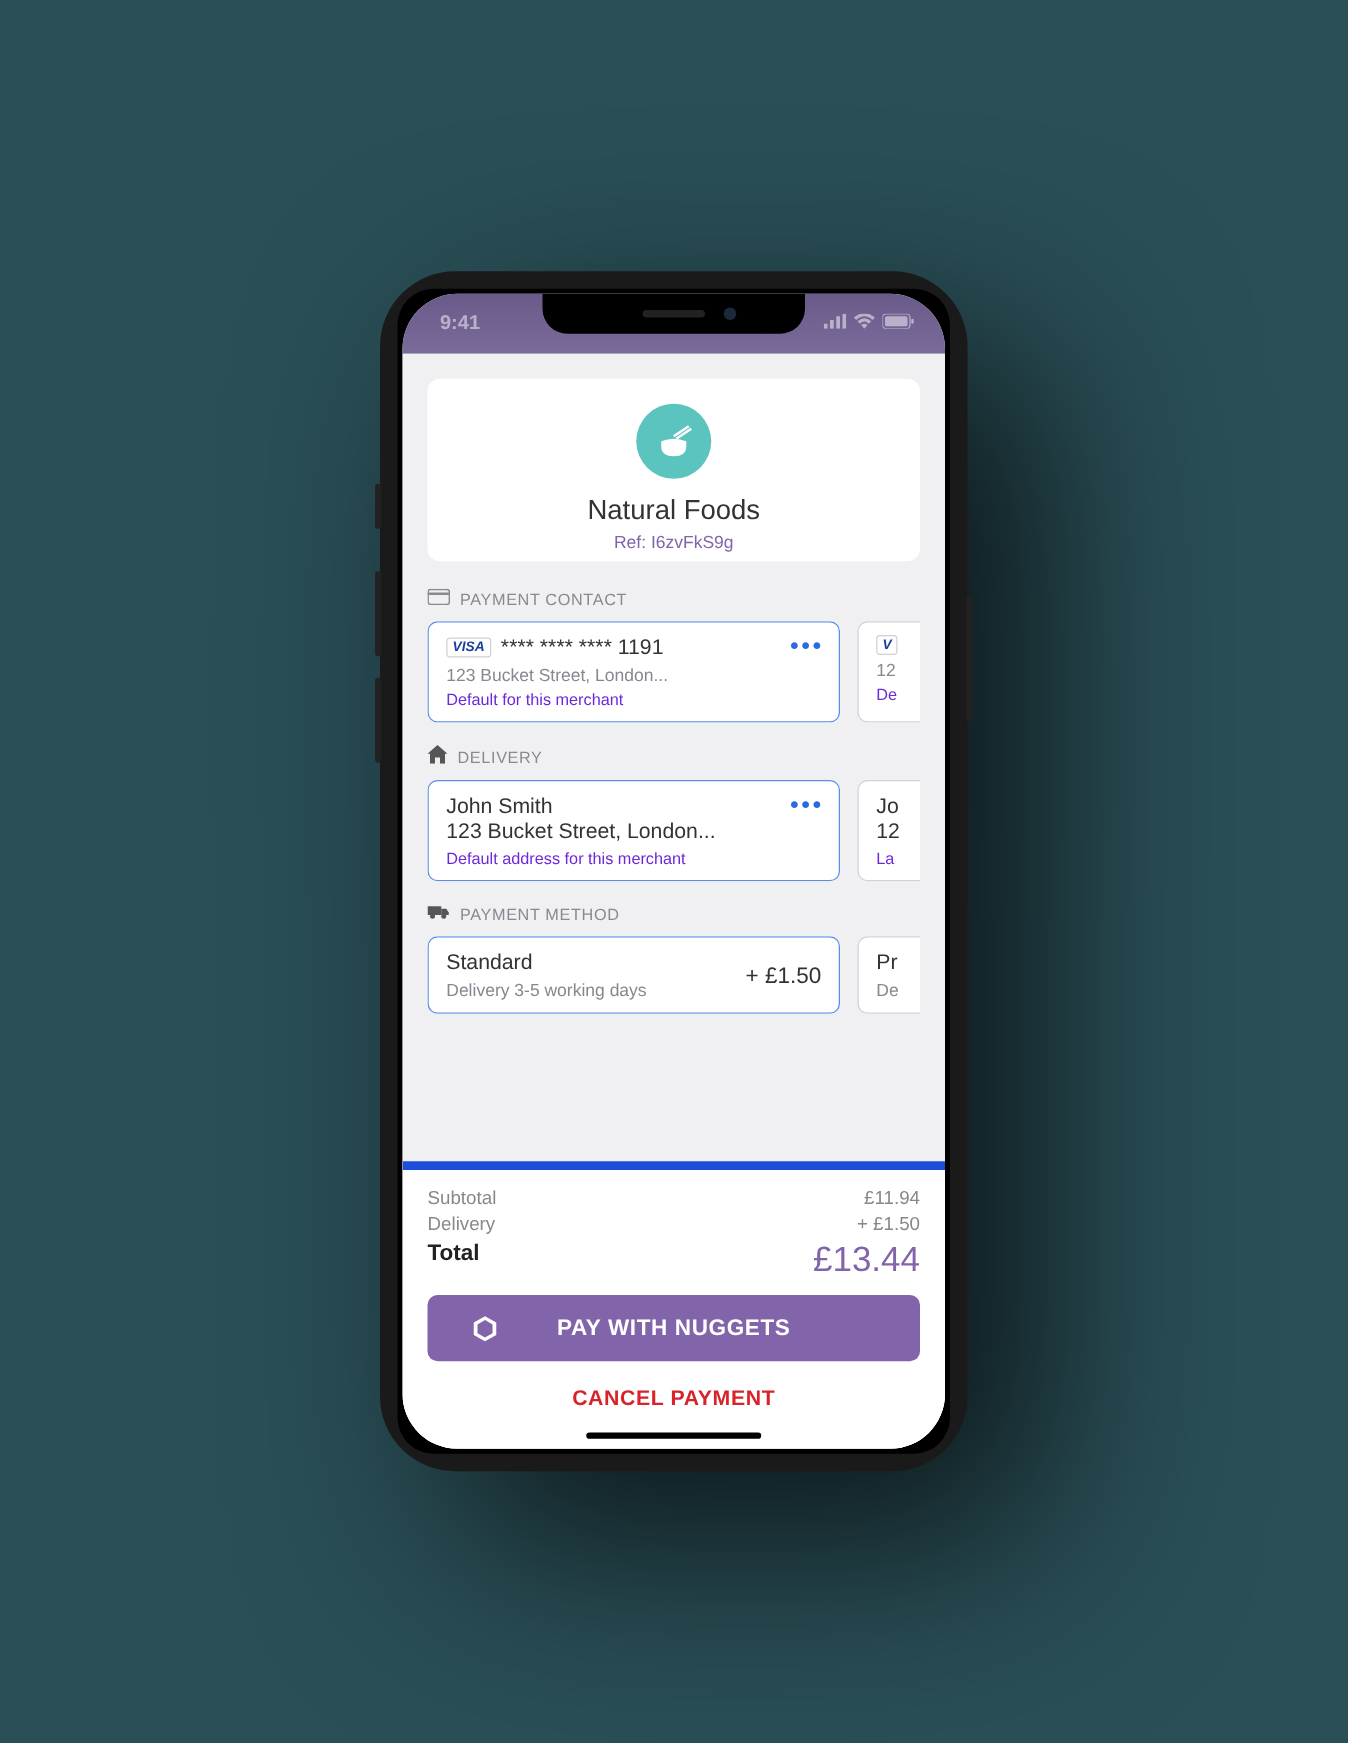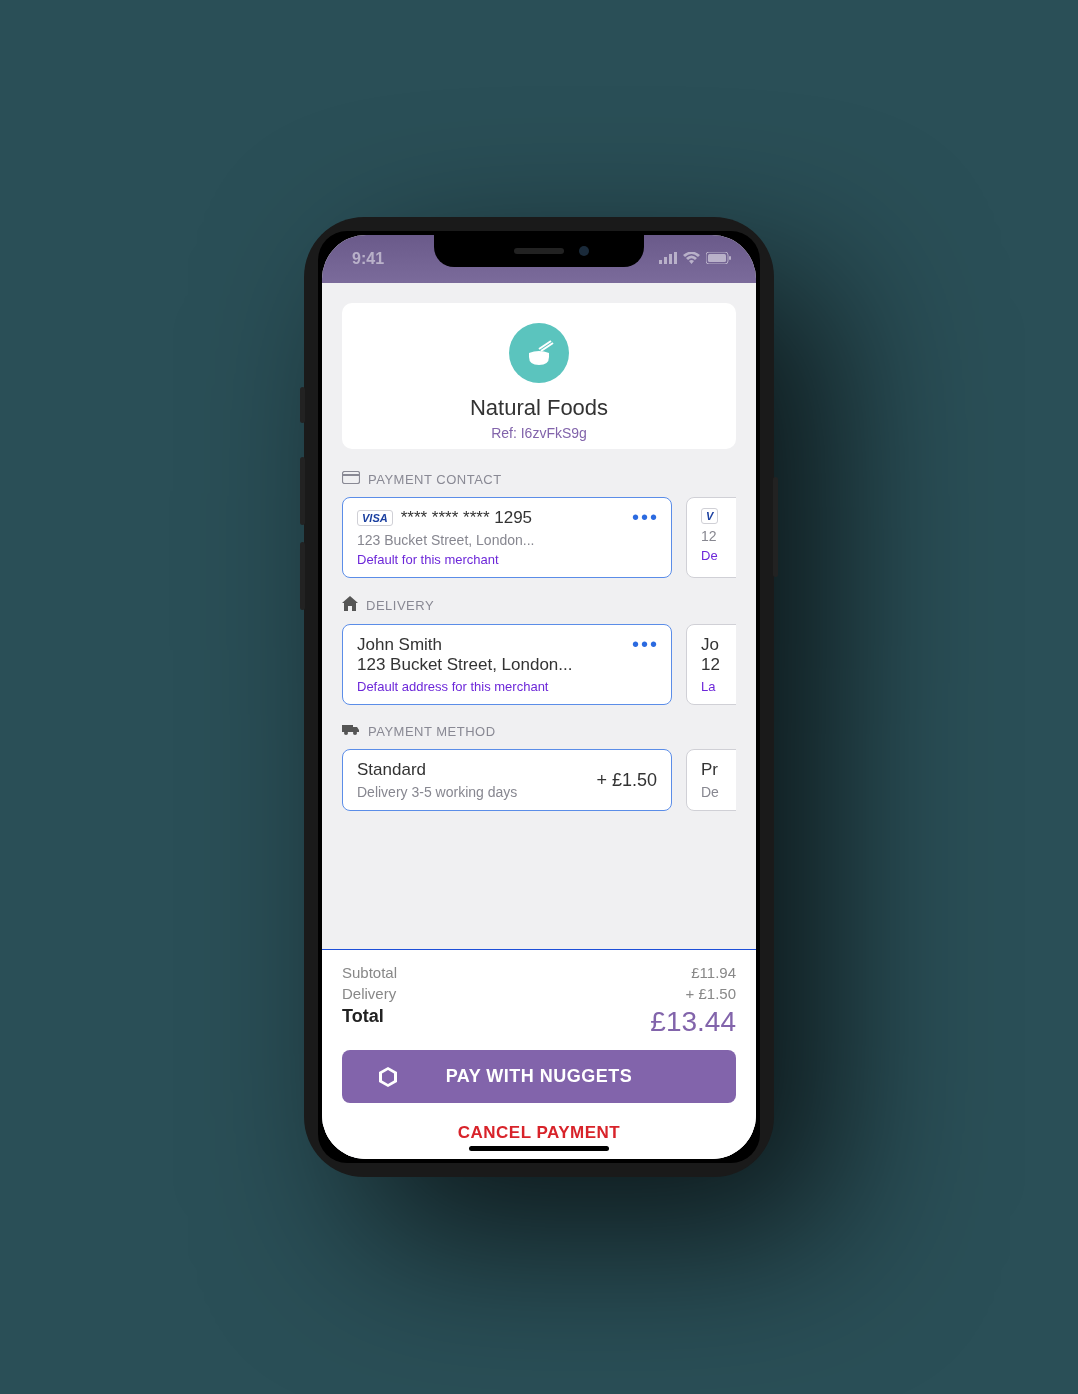--- a/index.html
+++ b/index.html
@@ -152,22 +152,22 @@
     border: 1px solid #d0d0d6; border-radius: 3px; padding: 1px 4px;
     font-style: italic;
   }
   .card-sub { font-size: 14px; color: #878790; margin-top: 4px; }
   .card-meta { font-size: 13px; color: #6d28d9; margin-top: 4px; }
   .shipping-card { display: flex; justify-content: space-between; align-items: center; }
   .price { font-size: 18px; color: #333; font-weight: 500; }
 
   .footer {
     background: #fff;
-    padding: 14px 20px 16px 20px;
-    border-top: 1px solid #1d4ed8;
+    padding: 14px 20px 30px 20px;
+    border-top: 7px solid #1d4ed8;
   }
   .row { display: flex; justify-content: space-between; font-size: 15px; color: #888; margin-bottom: 4px; }
   .row.total { color: #222; font-weight: 700; font-size: 18px; }
   .row.total .amt { color: #8264ab; font-size: 28px; font-weight: 400; }
   .pay-btn {
     background: #8264ab;
     color: #fff;
     font-weight: 700;
     font-size: 18px;
     letter-spacing: 0.5px;
@@ -272,21 +272,21 @@
                       <line x1="0" y1="4" x2="18" y2="4" stroke="#898994" stroke-width="2"></line>
                     </svg>
               </span>
               <span>PAYMENT CONTACT</span>
             </div>
             <div class="card-row">
               <div class="card">
                 <span class="card-more">•••</span>
                 <div class="card-title-row">
                   <span class="visa-badge">VISA</span>
-                  <span class="card-title">**** **** **** 1295</span>
+                  <span class="card-title">**** **** **** 1191</span>
                 </div>
                 <div class="card-sub">123 Bucket Street, London...</div>
                 <div class="card-meta">Default for this merchant</div>
               </div>
               <div class="card peek">
                 <div class="card-title-row">
                       <span class="visa-badge">V</span>
                     </div>
                 <div class="card-sub">12</div>
                 <div class="card-meta">De</div>

